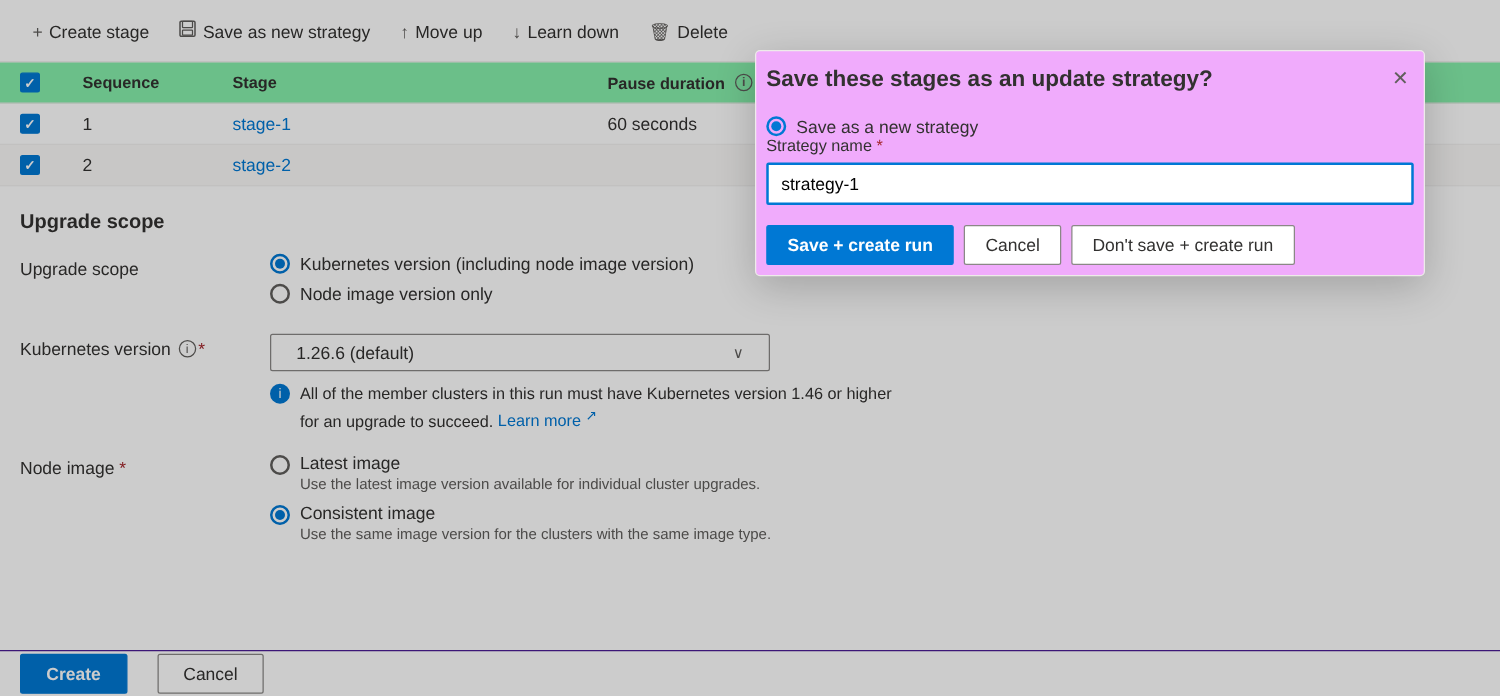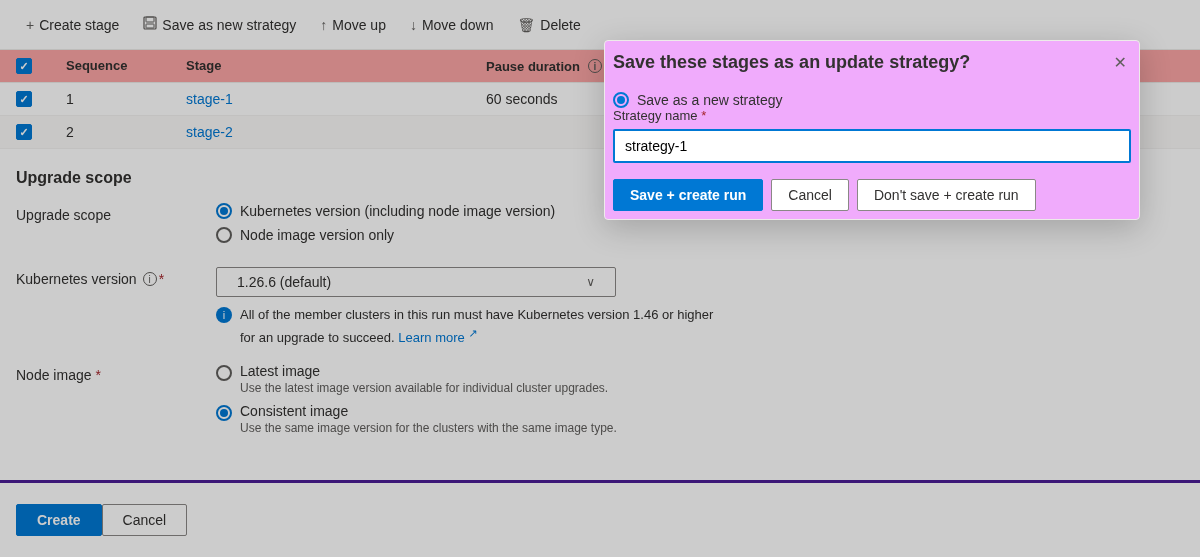--- a/index.html
+++ b/index.html
@@ -42,21 +42,21 @@
 
     
     .table-section {
       padding: 0;
     }
     .table-header {
       display: grid;
       grid-template-columns: 50px 120px 300px 200px 1fr;
       padding: 8px 16px;
       border-bottom: 1px solid #edebe9;
-      background: #fca5a5;
+      background: #86efac;
       font-weight: 600;
       font-size: 13px;
       color: #323130;
     }
     .table-row {
       display: grid;
       grid-template-columns: 50px 120px 300px 200px 1fr;
       padding: 8px 16px;
       border-bottom: 1px solid #f3f2f1;
       align-items: center;
@@ -200,23 +200,23 @@
     }
 
     
     .bottom-bar {
       position: absolute;
       bottom: 0;
       left: 0;
       right: 0;
       display: flex;
       align-items: center;
-      gap: 0;
-      padding: 21px 16px;
-      border-top: 3px solid #4c1d95;
+      gap: 24px;
+      padding: 2px 16px;
+      border-top: 1px solid #4c1d95;
       background: #fff;
     }
     .btn-primary {
       background: #0078d4;
       color: #fff;
       border: 1px solid #0078d4;
       padding: 7px 20px;
       border-radius: 2px;
       cursor: pointer;
       font-size: 14px;
@@ -360,21 +360,21 @@
       </svg>
     </span>
     <span>Save as new strategy</span>
   </button>
   <button class="toolbar-btn">
     <span class="toolbar-icon">↑</span>
     <span>Move up</span>
   </button>
   <button class="toolbar-btn">
     <span class="toolbar-icon">↓</span>
-    <span>Move down</span>
+    <span>Learn down</span>
   </button>
   <button class="toolbar-btn">
     <span class="toolbar-icon">🗑</span>
     <span>Delete</span>
   </button>
 </div>
 
 <div class="table-section">
   <div class="table-header">
     <div class="checkbox-cell">

